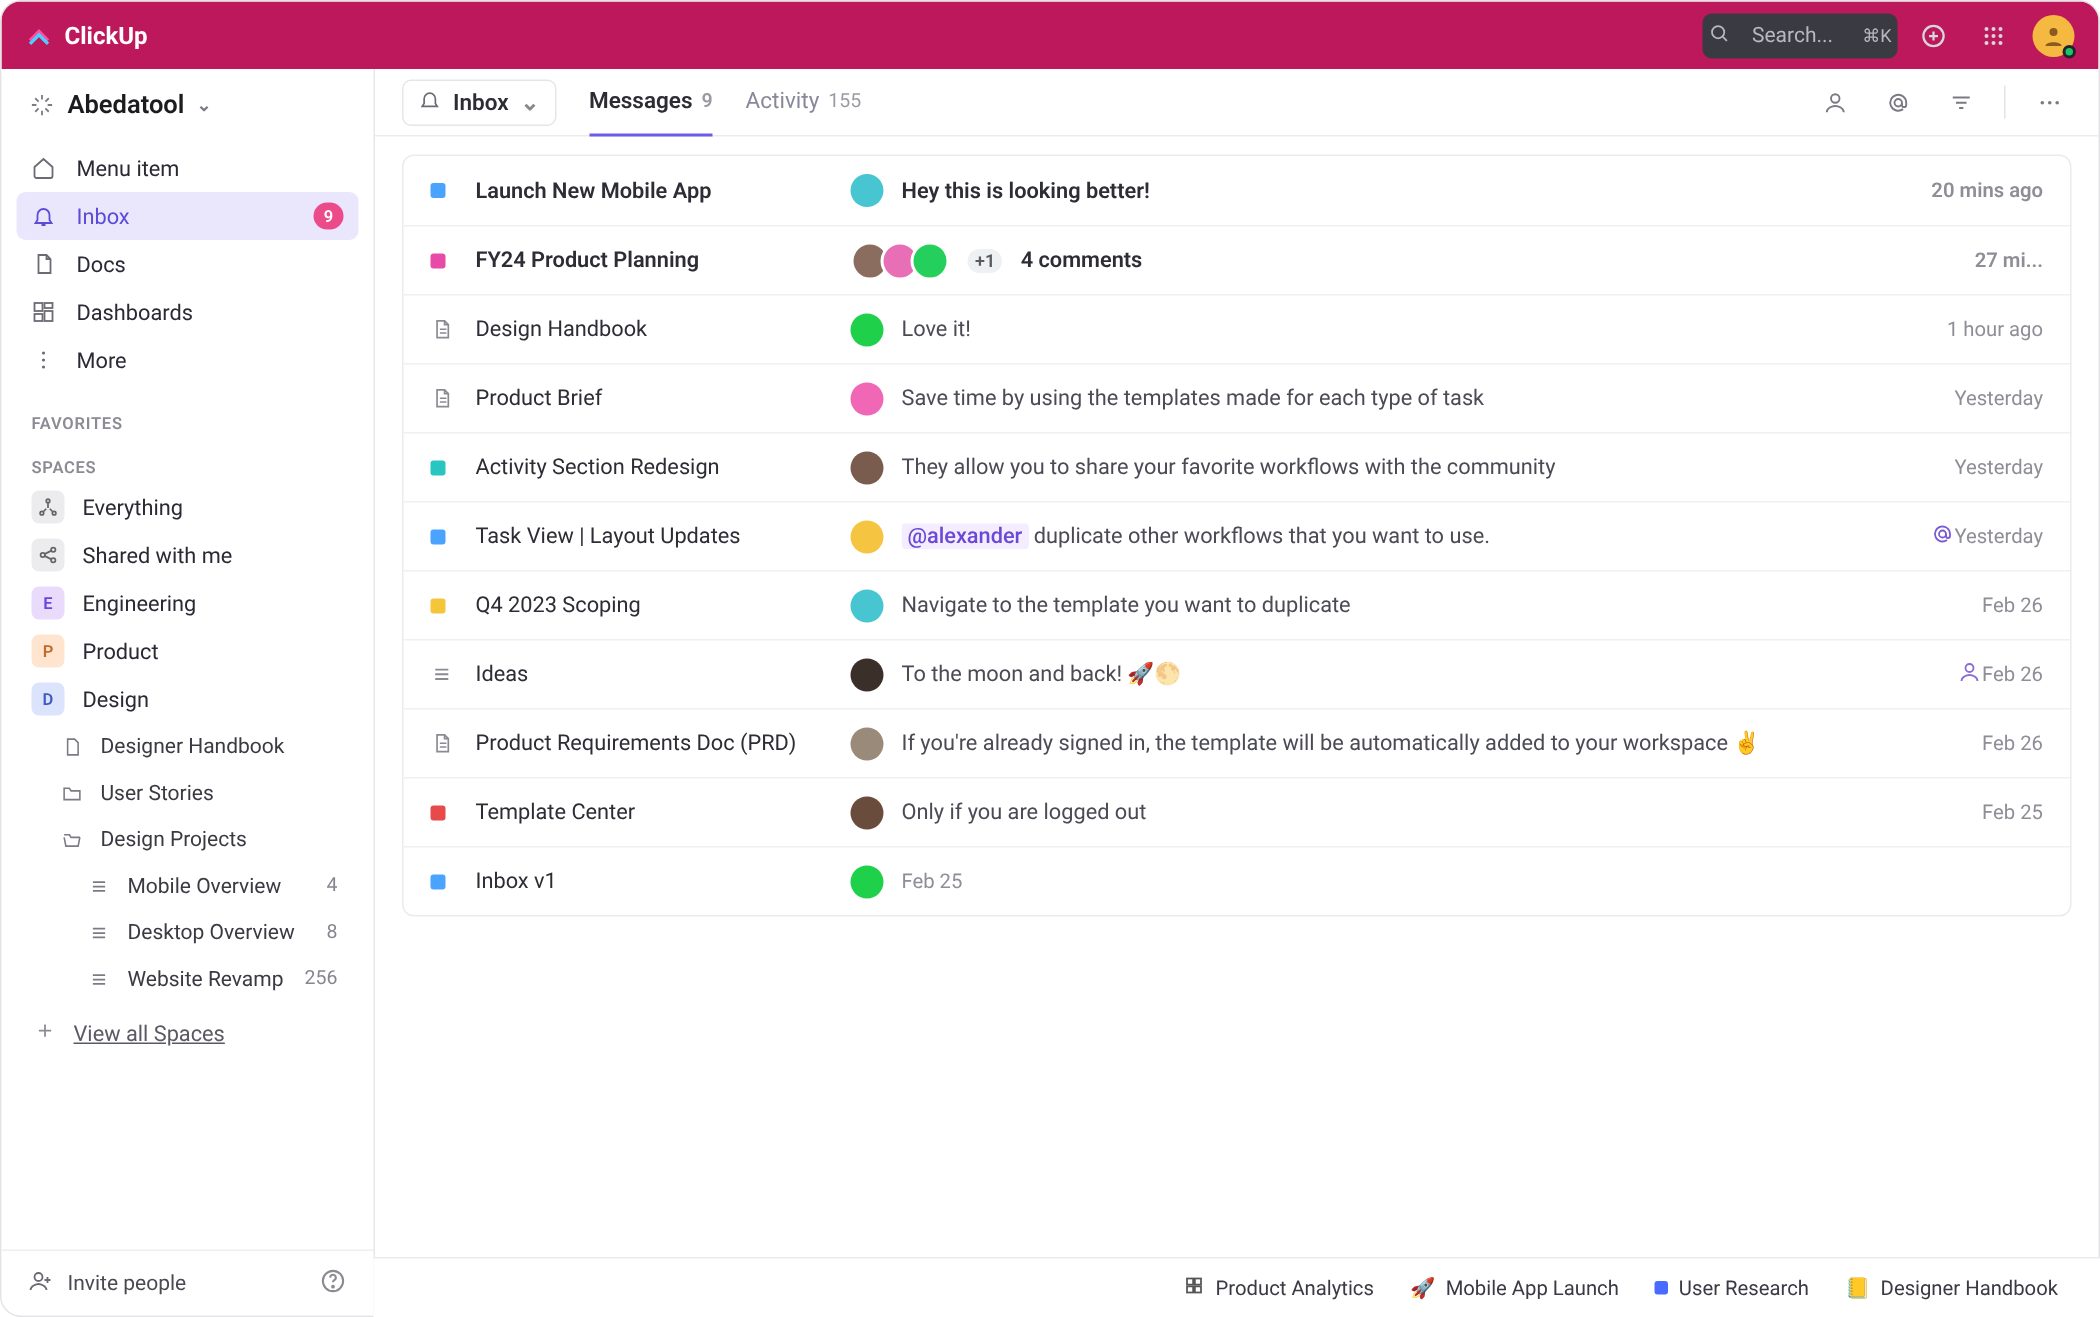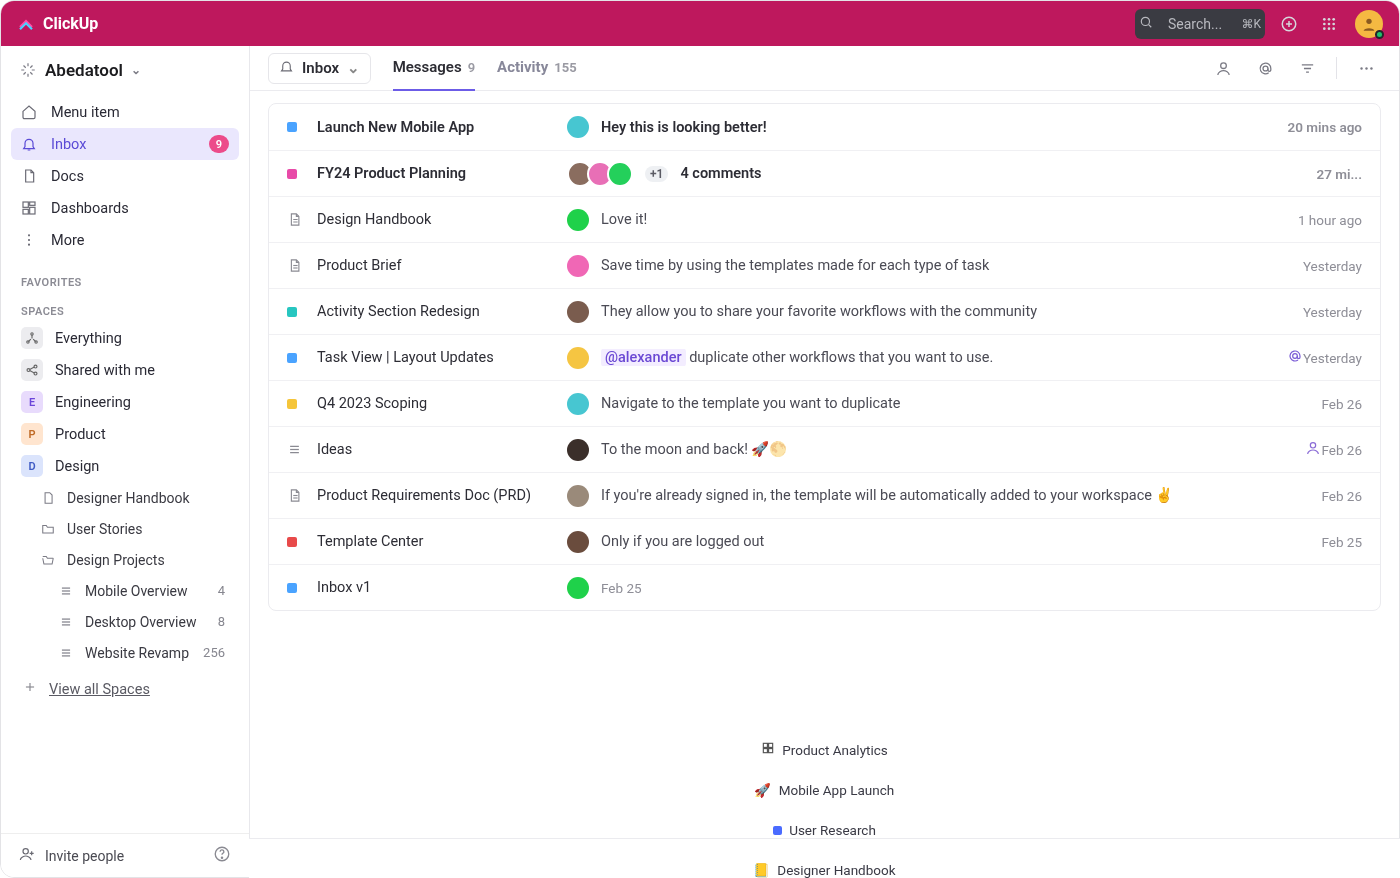--- a/index.html
+++ b/index.html
@@ -108,21 +108,21 @@
   
   .content-header {
     height: 45px; border-bottom: 1px solid #ebebef;
     display: flex; align-items: center; padding: 0 18px; gap: 22px;
   }
   .hdr-pill {
     display: inline-flex; align-items: center; gap: 8px; font-size: 15px; font-weight: 600; color: #2c2c33;
     padding: 5px 10px; border: 1px solid #e6e6ea; border-radius: 6px;
   }
   .hdr-pill .icon { color: #6b6b74; }
-  .tab-item { display: inline-flex; align-items: center; gap: 6px; font-size: 15px; color: #88889a; height: 45px; border-bottom: 2px solid transparent; font-weight: bold; }
+  .tab-item { display: inline-flex; align-items: center; gap: 6px; font-size: 15px; color: #88889a; height: 45px; border-bottom: 2px solid transparent; }
   .tab-item.active { color: #2c2c33; font-weight: 600; border-bottom-color: #6c5ce7; }
   .tab-count { font-size: 13px; color: #9a9aa3; }
   .hdr-actions { margin-left: auto; display: flex; align-items: center; gap: 12px; color: #7a7a84; }
   .hdr-ic { width: 30px; height: 30px; display: inline-flex; align-items: center; justify-content: center; border-radius: 6px; }
   .hdr-divider { width: 1px; height: 22px; background: #e3e3e8; margin: 0 2px; }
 
   
   .list-wrap { padding: 12px 18px 0 18px; }
   .list-card { border: 1px solid #ebebef; border-radius: 8px; overflow: hidden; }
   .row {
@@ -147,21 +147,21 @@
   .plus-chip { margin-left: 8px; background: #eef0f3; color: #5a5a63; font-size: 12px; padding: 1px 5px; border-radius: 10px; font-weight: 600; }
   .mention-chip { background: #f3edff; color: #6b49d4; padding: 1px 4px; border-radius: 4px; font-weight: 500; }
 
   .sq { width: 10px; height: 10px; border-radius: 2px; display: inline-block; }
 
   
   .footer-bar {
     position: absolute; bottom: 0; right: 0; left: 249px;
     height: 40px; border-top: 1px solid #ebebef;
     display: flex; align-items: center; justify-content: flex-end;
-    padding: 0 28px; gap: 24px; font-size: 13.5px; color: #3a3a45; background: #fff; flex-direction: column;
+    padding: 0 28px; gap: 24px; font-size: 13.5px; color: #3a3a45; background: #fff;
   }
   .fb-item { display: inline-flex; align-items: center; gap: 7px; }
   .fb-item .sq { width: 9px; height: 9px; }
 </style>
 </head>
 <body>
 
 <div class="topbar">
   <div class="topbar-logo">
     <span class="logo-mark">

